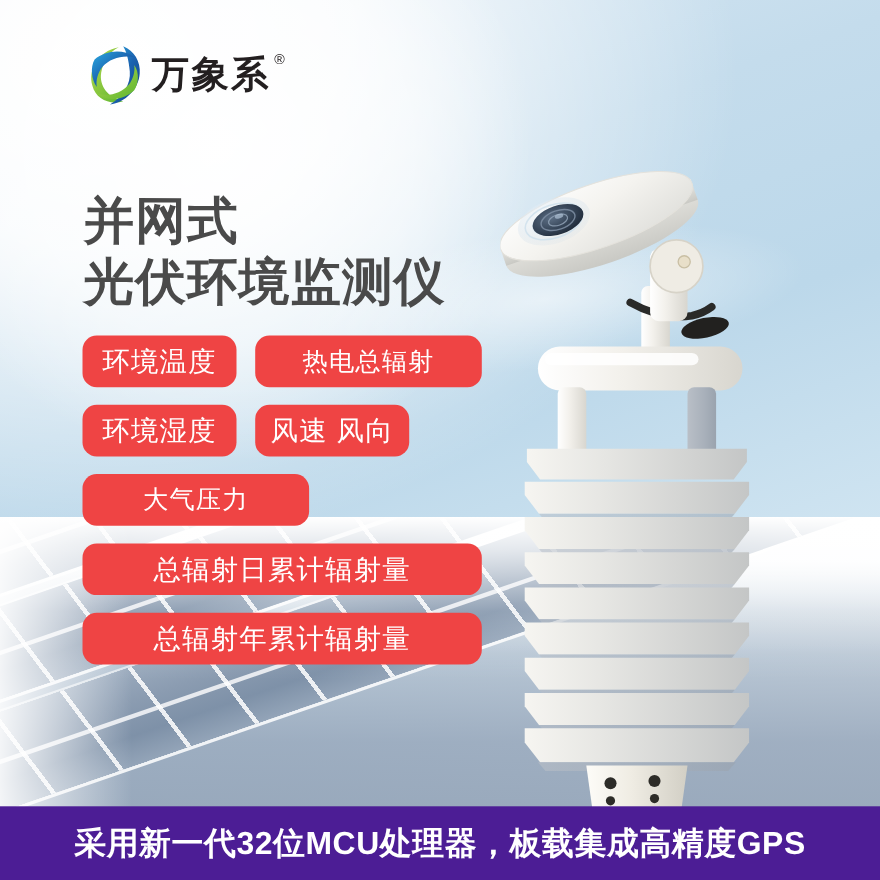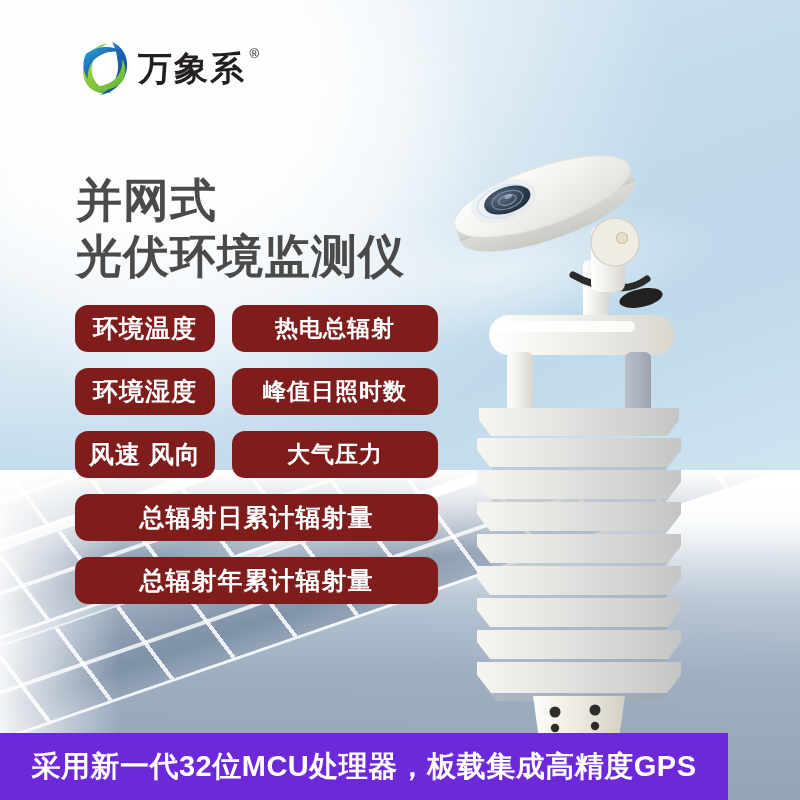--- a/index.html
+++ b/index.html
@@ -77,32 +77,32 @@
   .headline{position:absolute;left:76px;top:172px;}
   .headline div{
     font-size:46px;font-weight:bold;color:#4a4a4a;line-height:1.22;
     letter-spacing:1px;white-space:nowrap;
   }
 
   
   .tags{position:absolute;left:75px;top:305px;width:363px;}
   .tag-grid{display:flex;flex-wrap:wrap;gap:16px 17px;}
   .tag{
-    background:#7f1d1d;color:#ffffff;border-radius:13px;
+    background:#ef4444;color:#ffffff;border-radius:13px;
     display:flex;align-items:center;justify-content:center;
-    font-weight:bold;letter-spacing:1px;box-sizing:border-box;
+    font-weight:normal;letter-spacing:1px;box-sizing:border-box;
   }
   .tag-sm{width:140px;height:47px;font-size:25px;}
   .tag-md{width:206px;height:47px;font-size:23px;}
   .tag-wide{width:363px;height:47px;font-size:25px;}
 
   
   .banner{
-    position:absolute;left:0;bottom:0;width:728px;height:67px;
-    background:#6d28d9;display:flex;align-items:center;justify-content:center;
+    position:absolute;left:0;bottom:0;width:800px;height:67px;
+    background:#4c1d95;display:flex;align-items:center;justify-content:center;
   }
   .banner span{
     color:#ffffff;font-size:29px;font-weight:bold;letter-spacing:0.5px;white-space:nowrap;
   }
 
   
   .device{position:absolute;left:455px;top:140px;width:300px;height:600px;}
   .device svg{display:block;}
 </style>
 </head>
@@ -286,21 +286,20 @@
   <div class="headline">
     <div>并网式</div>
     <div>光伏环境监测仪</div>
   </div>
 
   <div class="tags">
     <div class="tag-grid">
       <div class="tag tag-sm">环境温度</div>
       <div class="tag tag-md">热电总辐射</div>
       <div class="tag tag-sm">环境湿度</div>
-      <div class="tag tag-md">峰值日照时数</div>
       <div class="tag tag-sm">风速 风向</div>
       <div class="tag tag-md">大气压力</div>
       <div class="tag tag-wide">总辐射日累计辐射量</div>
       <div class="tag tag-wide">总辐射年累计辐射量</div>
     </div>
   </div>
 
   <div class="banner">
     <span>采用新一代32位MCU处理器，板载集成高精度GPS</span>
   </div>

